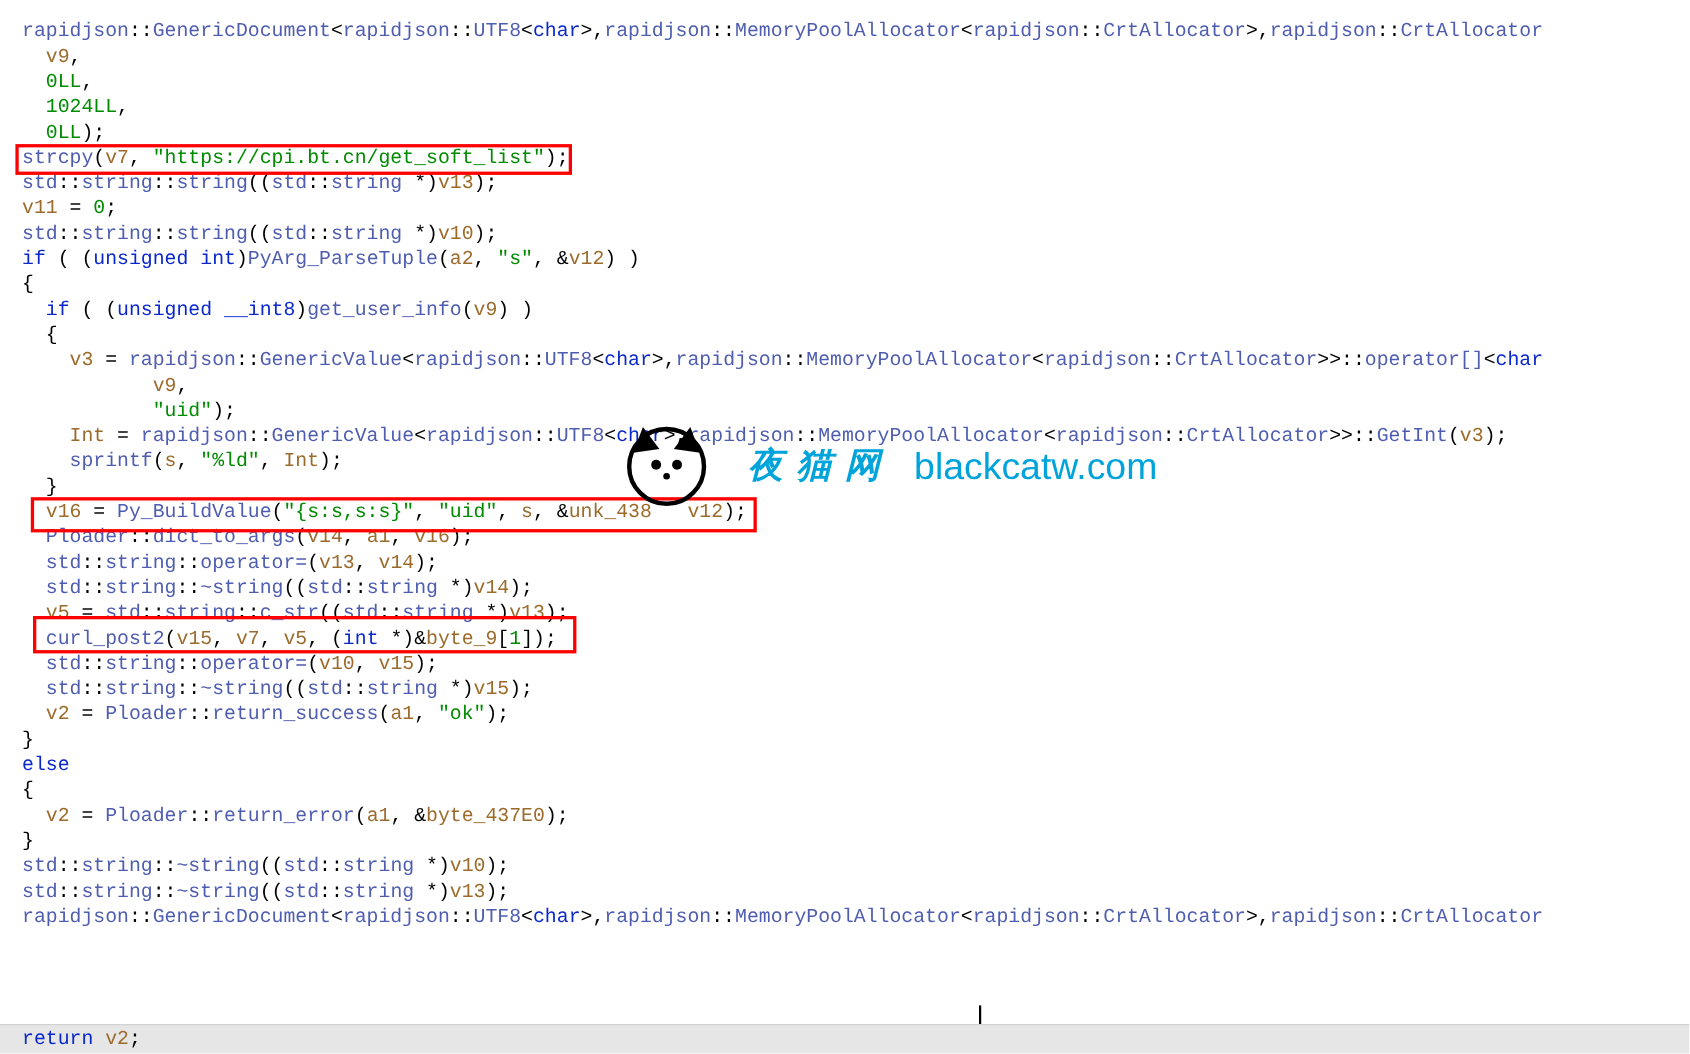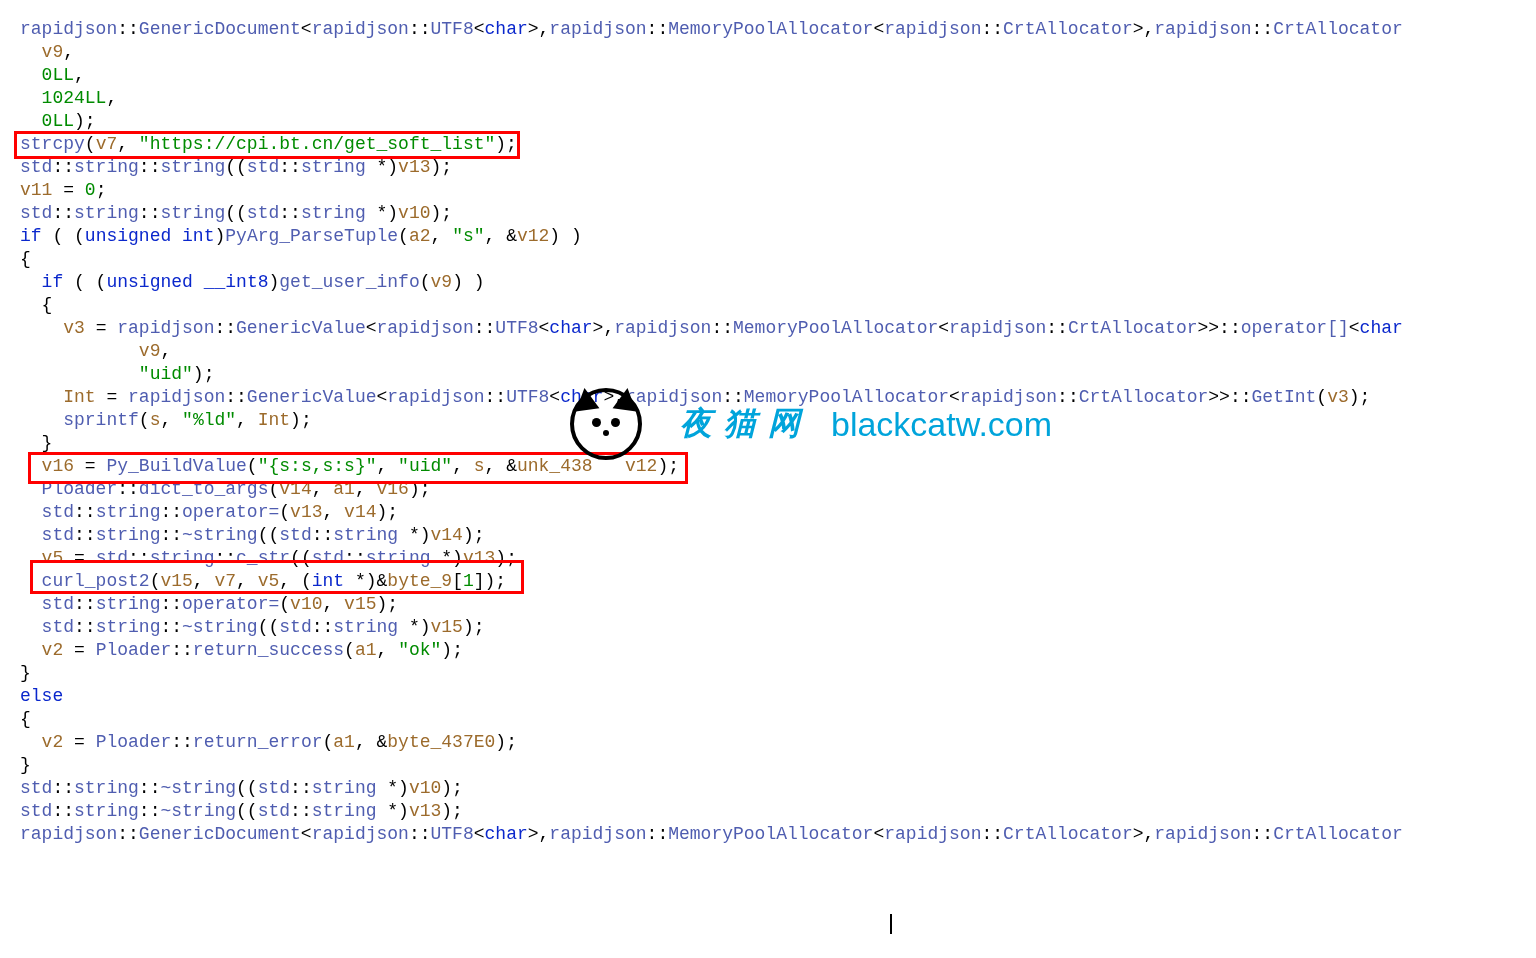--- a/index.html
+++ b/index.html
@@ -188,14 +188,17 @@
       <div class="wm-nose"></div>
     </div>
     <div class="wm-txt">
       <div class="wm-cn">夜猫网</div>
       <div class="wm-en">blackcatw.com</div>
     </div>
   </div>
 
   <div class="caret-mark"></div>
 
+  <div class="statusbar">
+    <span class="sb-kw">return</span>&nbsp;<span class="sb-var">v2</span><span class="sb-p">;</span>
+  </div>
 
 </div>
 
 </body></html>

